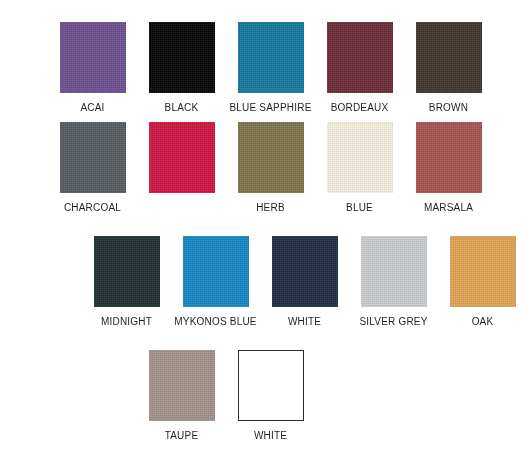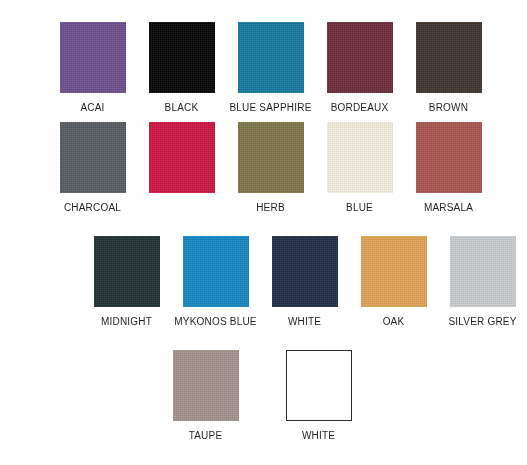--- a/index.html
+++ b/index.html
@@ -27,21 +27,21 @@
   }
   .swatch-row {
     display: flex;
     width: 527px;
     height: 114px;
     box-sizing: border-box;
   }
   .swatch-row.row-1 { padding-top: 22px; }
   .swatch-row.row-2 { padding-top: 8px; }
   .swatch-row.row-3 { padding-top: 8px; justify-content: flex-end; }
-  .swatch-row.row-4 { padding-top: 8px; gap: 24px; }
+  .swatch-row.row-4 { padding-top: 8px; }
 
   .swatch-cell {
     width: 89px;
     display: flex;
     flex-direction: column;
     align-items: center;
     box-sizing: border-box;
   }
   .swatch-cell.spacer-cell {
     visibility: hidden;
@@ -143,26 +143,26 @@
       </div>
       <div class="swatch-cell">
         <div class="swatch-chip" style="background-color: rgb(19, 135, 196);"></div>
         <div class="swatch-label">MYKONOS BLUE</div>
       </div>
       <div class="swatch-cell">
         <div class="swatch-chip" style="background-color: rgb(31, 43, 68);"></div>
         <div class="swatch-label">WHITE</div>
       </div>
       <div class="swatch-cell">
+        <div class="swatch-chip" style="background-color: rgb(201, 205, 208);"></div>
+        <div class="swatch-label">SILVER GREY</div>
+      </div>
+      <div class="swatch-cell">
         <div class="swatch-chip" style="background-color: rgb(224, 163, 82);"></div>
         <div class="swatch-label">OAK</div>
-      </div>
-      <div class="swatch-cell">
-        <div class="swatch-chip" style="background-color: rgb(201, 205, 208);"></div>
-        <div class="swatch-label">SILVER GREY</div>
       </div>
     </div>
 
     <div class="swatch-row row-4">
       <div class="swatch-cell first-col spacer-cell" style="visibility: hidden;">
         <div class="swatch-chip"></div>
         <div class="swatch-label"></div>
       </div>
       <div class="swatch-cell">
         <div class="swatch-chip" style="background-color: rgb(160, 147, 139);"></div>

